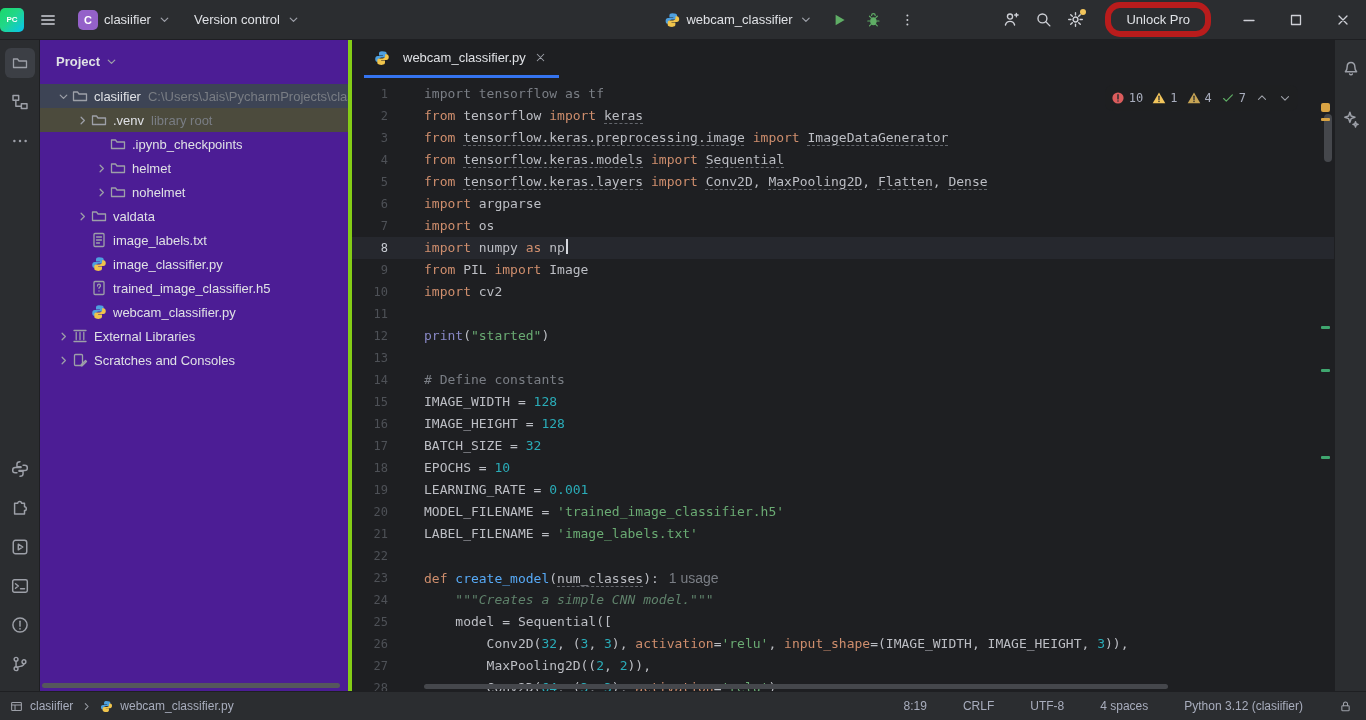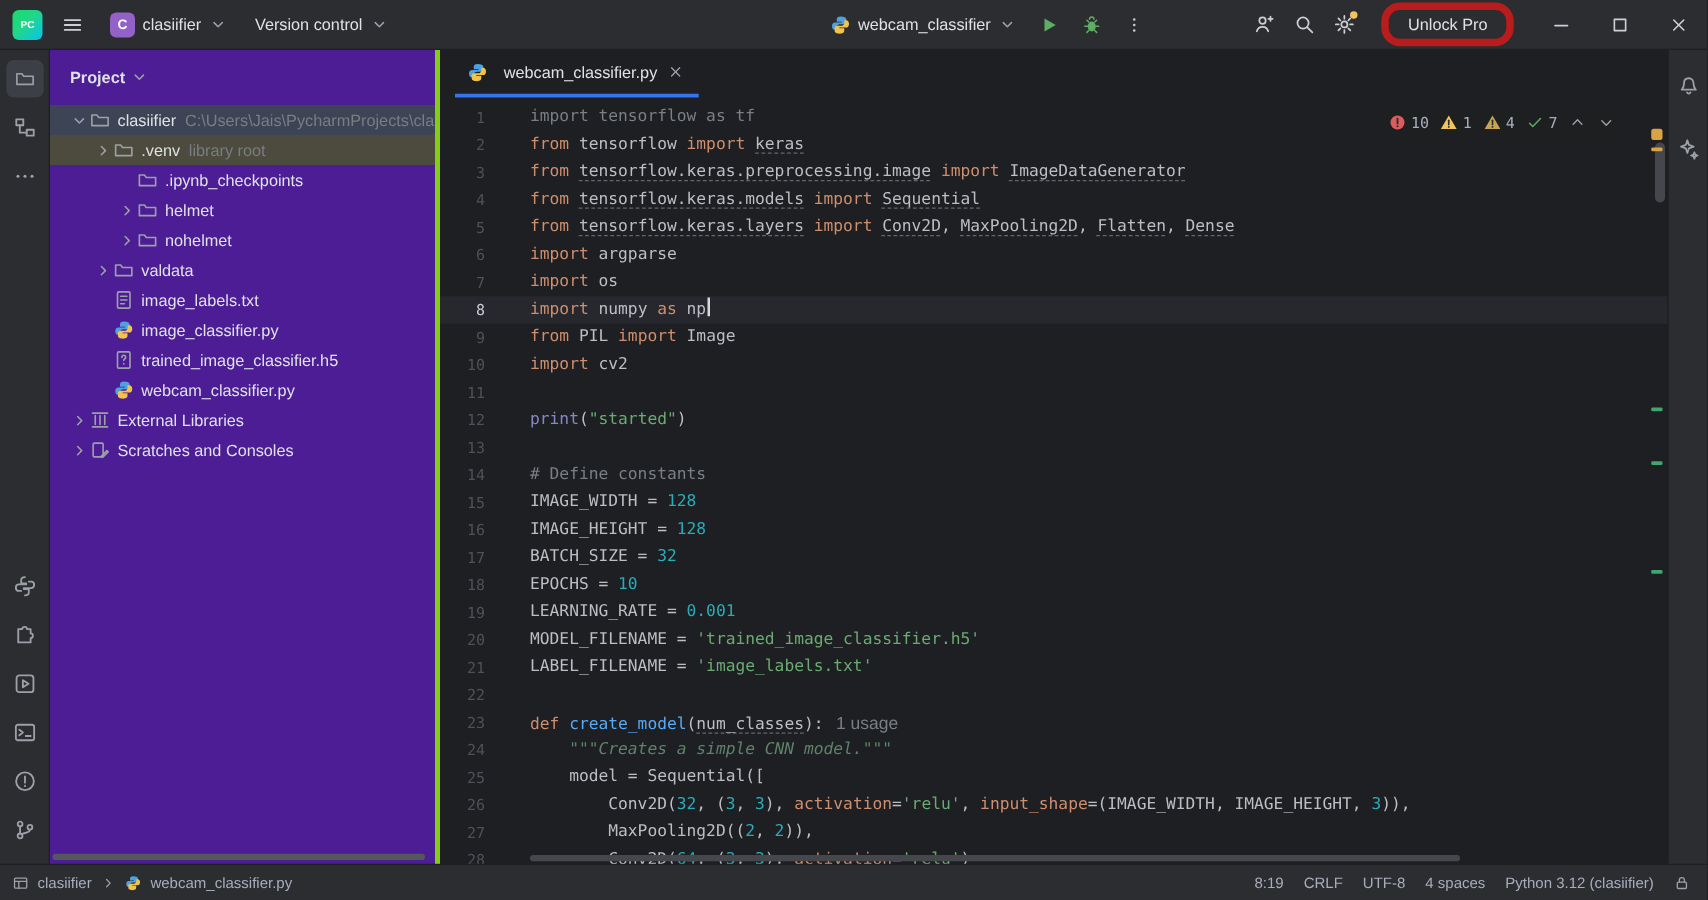--- a/index.html
+++ b/index.html
@@ -2,21 +2,21 @@
 <html><head>
 <meta charset="utf-8">
 <style>
 *{margin:0;padding:0;box-sizing:border-box}
 html,body{width:1366px;height:720px;overflow:hidden;background:#1e1f22;font-family:"Liberation Sans",sans-serif;color:#dfe1e5;font-size:13px}
 button{background:none;border:none;color:inherit;font:inherit;cursor:default}
 svg{display:block}
 
 
 .titlebar{height:40px;background:#2b2d30;display:flex;align-items:center;position:relative;border-bottom:1px solid #1e1f22}
-.tb-left{display:flex;align-items:center;gap:6px;padding-left:10px}
+.tb-left{display:flex;align-items:center;gap:6px;}
 .logo{width:24px;height:24px;border-radius:5px;background:linear-gradient(135deg,#1bd96a,#21d789 45%,#07c3f2);display:flex;align-items:center;justify-content:center;font-size:8px;font-weight:bold;color:#fff;margin-right:2px}
 .tbtn{width:32px;height:32px;display:flex;align-items:center;justify-content:center;border-radius:6px}
 .widget{display:flex;align-items:center;gap:6px;padding:5px 8px;border-radius:6px;font-size:13px;color:#dfe1e5}
 .avatar{width:20px;height:20px;border-radius:5px;background:#9461c9;color:#fff;font-size:11px;font-weight:700;display:flex;align-items:center;justify-content:center}
 .tb-center{position:absolute;left:50%;transform:translateX(-50%);margin-left:107px;display:flex;align-items:center;gap:2px;height:100%}
 .tb-right{margin-left:auto;display:flex;align-items:center;height:100%}
 .unlock{border:6px solid #b91c1c;border-radius:15px;padding:4px 15px;font-size:13px;margin:0 14px}
 .winbtn{width:47px;height:40px;display:flex;align-items:center;justify-content:center}
 .gearwrap{position:relative}
 .gearwrap .dot{position:absolute;top:5px;right:5px;width:6px;height:6px;border-radius:3px;background:#f2c55c}
@@ -62,21 +62,21 @@
 .vthumb{position:absolute;right:2px;top:36px;width:8px;height:48px;background:#45474c;border-radius:4px}
 .topind{position:absolute;right:4px;top:25px;width:9px;height:9px;border-radius:2px;background:#d9a343}
 .smark{position:absolute;right:4px;width:9px;height:3px;border-radius:1px}
 .hthumb-e{position:absolute;left:72px;bottom:2px;width:744px;height:5px;background:#45474c;border-radius:3px}
 
 
 .rstrip{width:32px;background:#2b2d30;border-left:1px solid #1e1f22;display:flex;flex-direction:column;align-items:center;padding-top:14px;gap:20px;flex-shrink:0}
 
 
 .statusbar{height:29px;background:#2b2d30;border-top:1px solid #1e1f22;display:flex;align-items:center;padding:0 14px 0 10px;font-size:12px;color:#a8adbd;gap:7px}
-.sb-right{margin-left:auto;display:flex;align-items:center;gap:16px}
+.sb-right{margin-left:auto;display:flex;align-items:center;gap:36px}
 .sb-item{display:flex;align-items:center;gap:5px}
 .statusbar [data-icon] svg{width:13px;height:13px}
 </style>
 </head>
 <body>
 
 <div class="titlebar">
   <div class="tb-left">
     <div class="logo">
         <span>PC</span>

